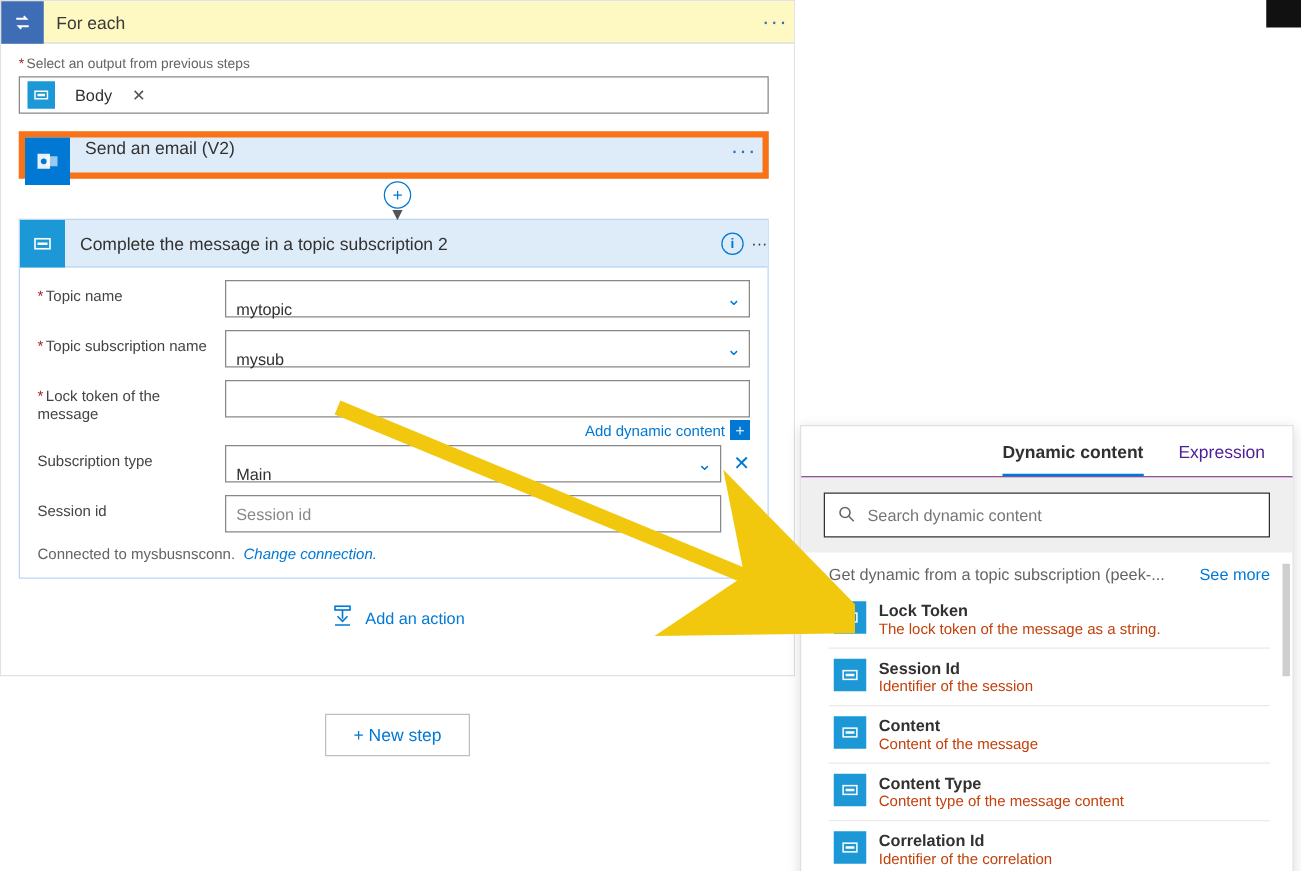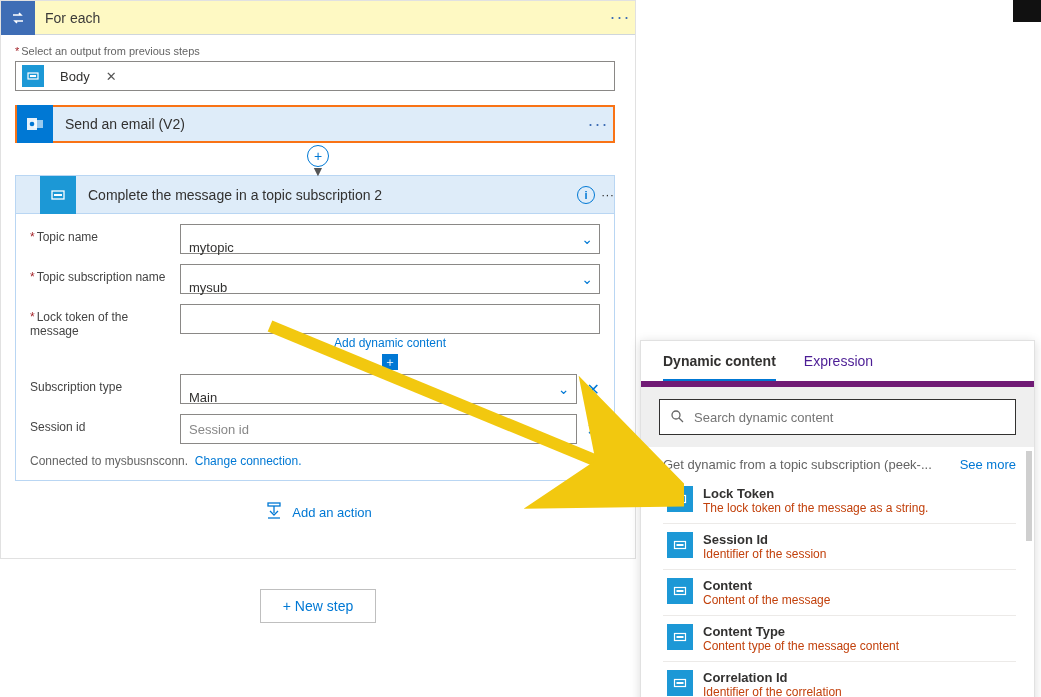--- a/index.html
+++ b/index.html
@@ -40,23 +40,23 @@
   }
   .token-chip-icon {
     width: 22px; height: 22px;
     background: #1c98d6;
     display: flex; align-items: center; justify-content: center; color: #fff;
   }
   .token-chip-text { font-size: 13px; }
   .token-chip-x { font-size: 13px; color: #555; cursor: pointer; }
   .inner-card {
     margin: 14px 0 0 0;
-    border: 2px solid #f97316;
+    border: 5px solid #f97316;
     background: #deecf9;
-    display: flex; align-items: center;
+    display: flex; align-items: flex-start;
     height: 38px;
     width: 600px;
   }
   .inner-card .card-icon {
     width: 36px; height: 38px;
     background: #0078d4;
     display: flex; align-items: center; justify-content: center;
     color: #fff;
   }
   .inner-card .card-title { flex: 1; padding-left: 12px; font-size: 14px; color: #323130; }
@@ -70,21 +70,20 @@
     margin-top:2px;
   }
   .arrow-down { color:#555; font-size:14px; line-height:8px; }
   .action-card {
     width: 600px; border: 1px solid #b9d6f3; background:#fff;
   }
   .action-header {
     display:flex; align-items:center;
     background: #deecf9; height: 38px;
     border-bottom: 1px solid #b9d6f3;
-    padding-left: 24px;
   }
   .action-header .card-icon {
     width: 36px; height: 38px;
     background: #1c98d6;
     display:flex; align-items:center; justify-content:center; color:#fff;
   }
   .action-header .card-title { flex: 1; padding-left: 12px; font-size: 14px; }
   .info-icon {
     width: 18px; height: 18px; border:1.5px solid #0078d4; border-radius:50%;
     display:flex; align-items:center; justify-content:center;
@@ -104,27 +103,27 @@
     color:#0078d4; font-size:14px;
   }
   .text-input {
     height: 30px; border:1px solid #8a8886; width:100%;
     padding:0 8px; font-size:13px; font-family:inherit;
   }
   .text-input::placeholder { color:#888; }
   .row-with-clear { display:flex; align-items:center; gap:10px; }
   .clear-x { color:#0078d4; font-size:16px; cursor:pointer; }
   .add-dyn-link {
-    display:flex; justify-content:flex-end; align-items:center;
-    font-size:12px; color:#0078d4; gap:4px; margin:2px 0 2px 0;flex-direction:column;
+    display:flex; justify-content:flex-end; align-items:flex-end;
+    font-size:12px; color:#0078d4; gap:4px; margin:2px 0 2px 0;
   }
   .add-dyn-plus { width:16px; height:16px; background:#0078d4; color:#fff;
     display:flex; align-items:center; justify-content:center; font-size:12px; cursor:pointer;}
   .conn-row { font-size:12px; color:#646464; margin-top:2px; }
-  .conn-row a { color:#0078d4; text-decoration:none; cursor:pointer; }
+  .conn-row a { color:#0078d4; text-decoration:none; cursor:pointer;font-style:italic; }
   .add-action {
     display:flex; justify-content:center; align-items:center;
     padding: 20px 0 20px 0; gap:8px; color:#0078d4; cursor:pointer;
   }
   .add-action .icon-box { color:#0078d4; }
   .new-step-wrap { display:flex; justify-content:center; padding: 30px 0 40px 0; }
   .new-step-btn {
     border:1px solid #bfbfbf; padding: 8px 22px; font-size:14px;
     color:#0078d4; background:#fff; cursor:pointer;
   }
@@ -134,21 +133,22 @@
   .dyn-panel {
     position:absolute;
     left: 640px; top: 340px;
     width: 395px;
     background:#fff;
     border:1px solid #e1e1e1;
     box-shadow: 0 2px 10px rgba(0,0,0,0.15);
   }
   .dyn-tabs {
     display:flex; gap:28px; padding: 12px 22px 0 22px;
-    border-bottom:6px solid #701a75;
+    border-bottom:1px solid #701a75;
+    justify-content:flex-end;
   }
   .dyn-tab {
     padding-bottom:10px; font-size:14px; color:#4c1d95; cursor:pointer;
     border-bottom: 2px solid transparent;
   }
   .dyn-tab.active { font-weight:600; color:#323130; border-bottom-color:#0078d4; }
   .dyn-search-wrap {
     background:#efefef; padding: 12px 18px;
   }
   .dyn-search {

